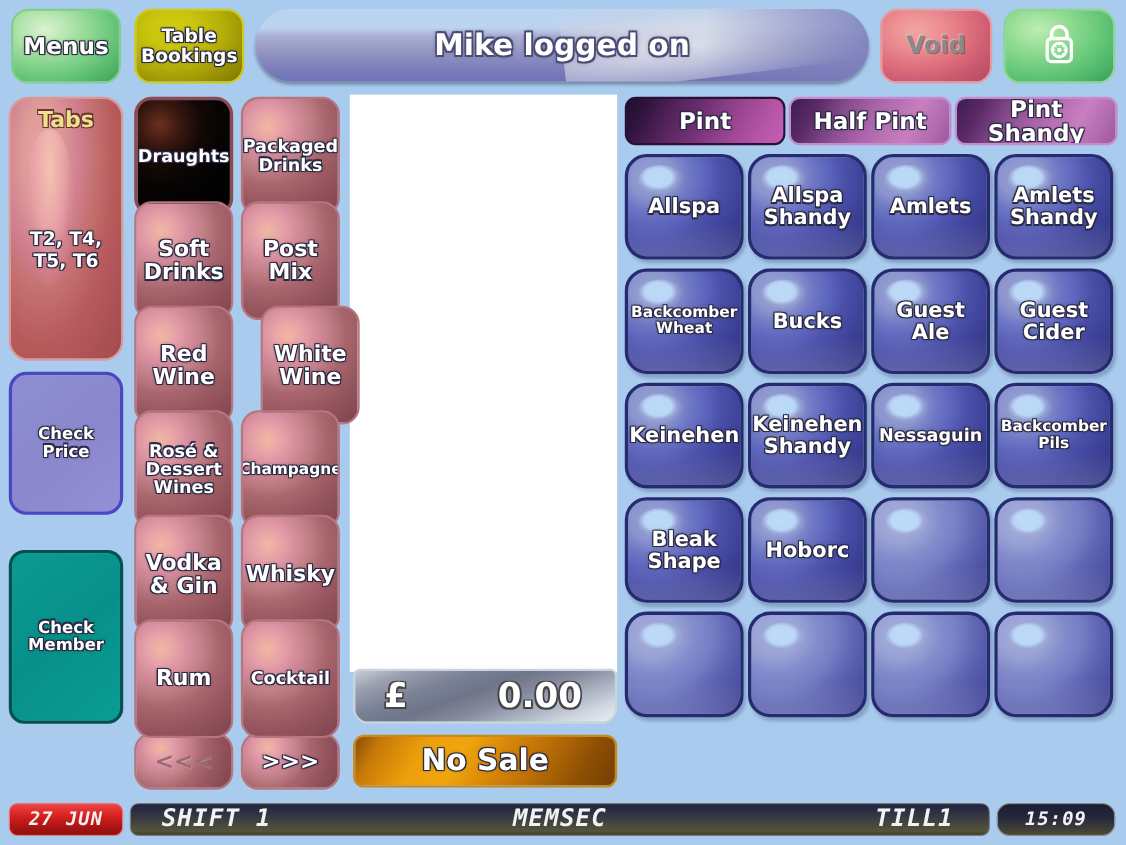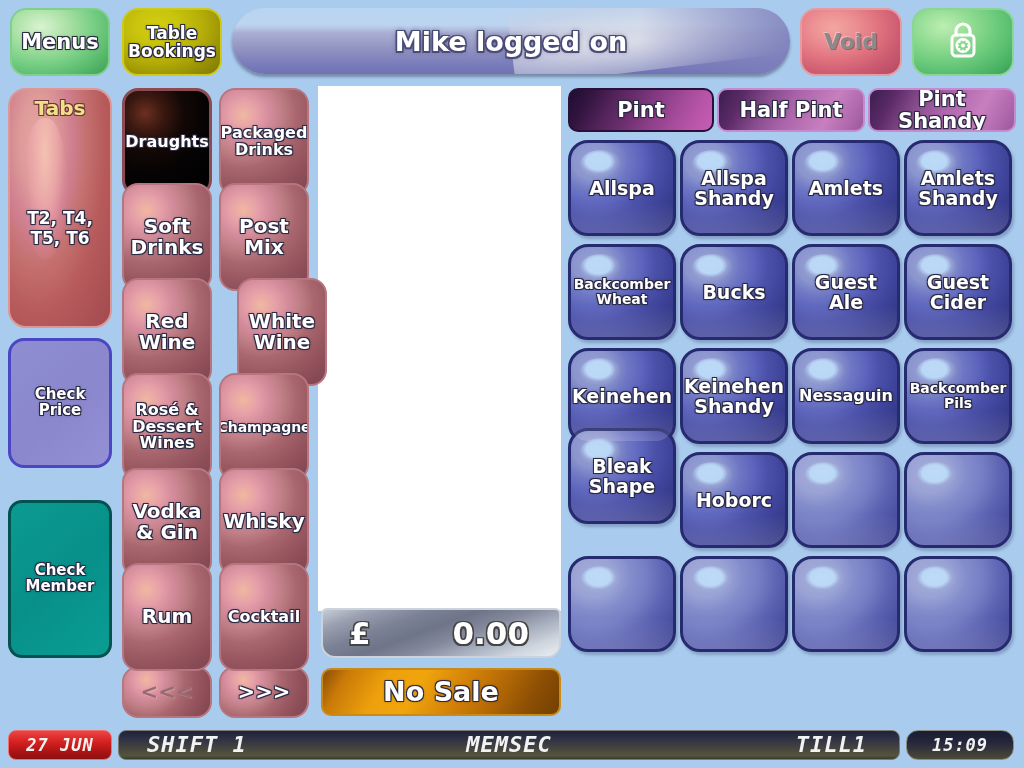--- a/index.html
+++ b/index.html
@@ -431,21 +431,21 @@
     </div>
     <div class="btn pkey gloss-blob sheen small" style="left: 792px; top: 348px;">
       <span class="lbl">Nessaguin</span>
     </div>
     <div class="btn pkey gloss-blob sheen" style="left: 680px; top: 348px;">
       <span class="lbl">Keinehen Shandy</span>
     </div>
     <div class="btn pkey gloss-blob sheen xsmall" style="left: 904px; top: 348px;">
       <span class="lbl">Backcomber Pils</span>
     </div>
-    <div class="btn pkey gloss-blob sheen" style="left: 568px; top: 428px;">
+    <div class="btn pkey gloss-blob sheen" style="left: 568px; top: 452px;">
       <span class="lbl">Bleak Shape</span>
     </div>
     <div class="btn pkey gloss-blob sheen" style="left: 680px; top: 452px;">
       <span class="lbl">Hoborc</span>
     </div>
     <div class="btn pkey gloss-blob sheen empty" style="left: 792px; top: 452px;">
       <span class="lbl"></span>
     </div>
     <div class="btn pkey gloss-blob sheen empty" style="left: 904px; top: 452px;">
       <span class="lbl"></span>

